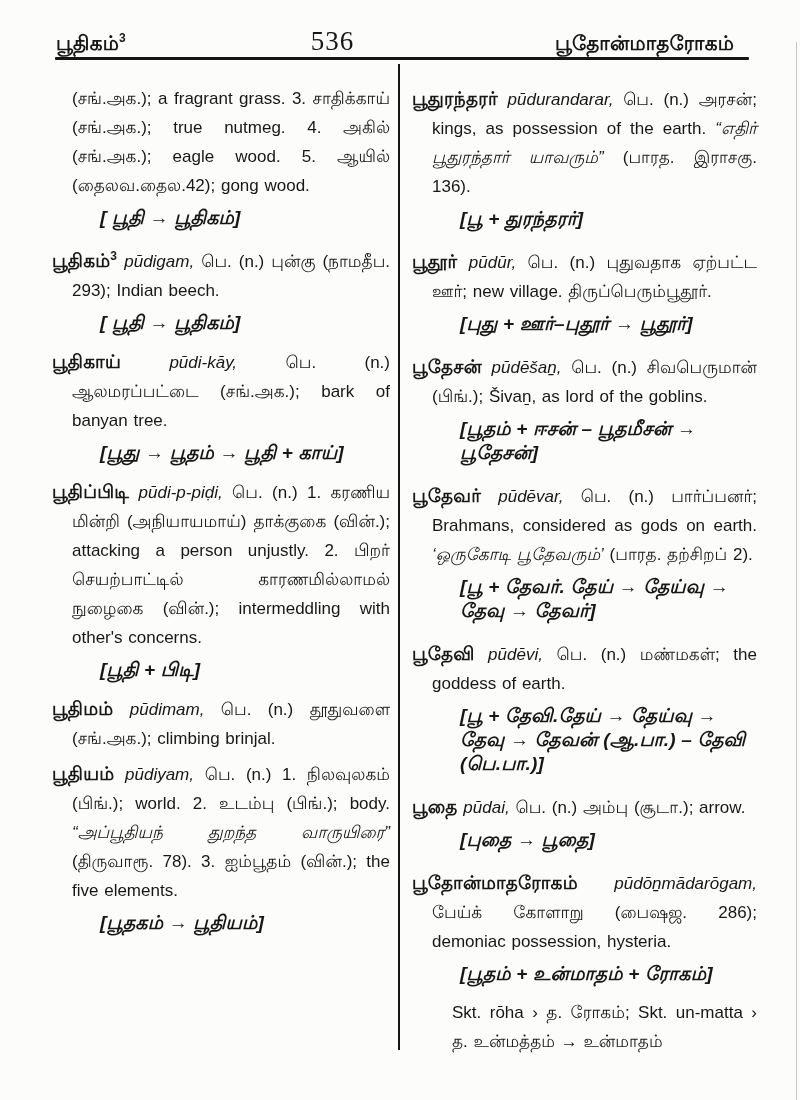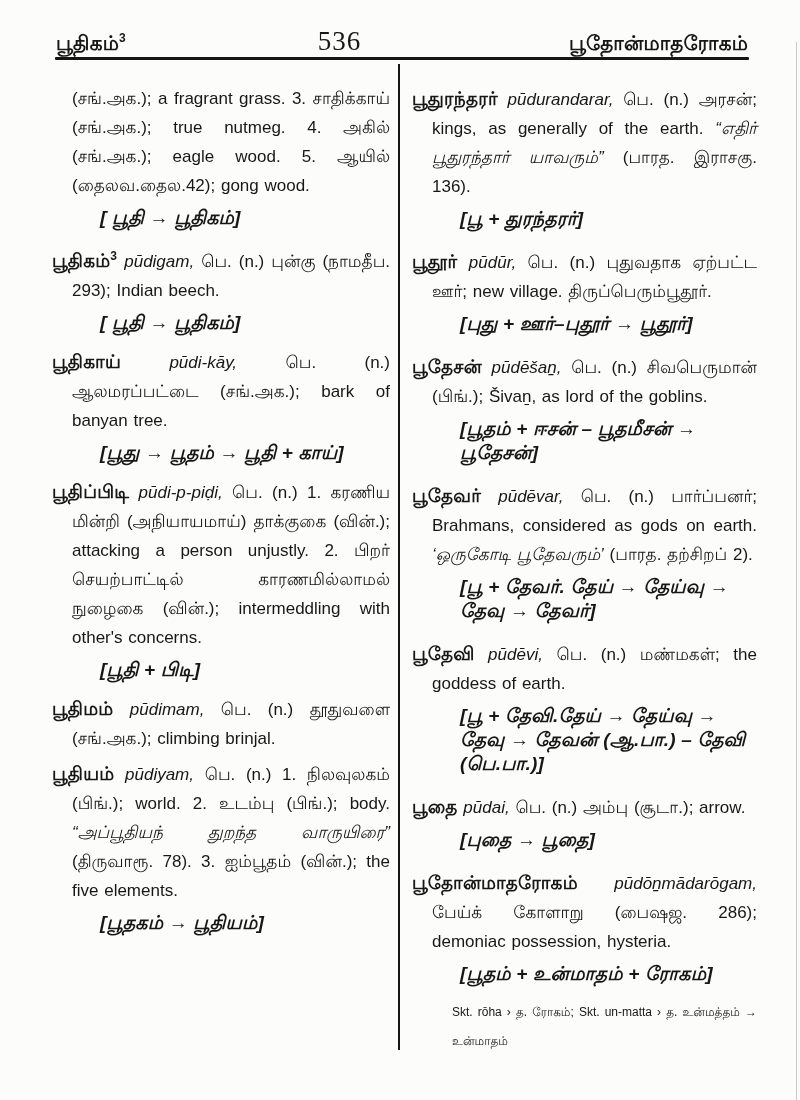--- a/index.html
+++ b/index.html
@@ -7,21 +7,21 @@
     width:800px;height:1100px;
     background:#fcfcfa;
     color:#171717;
     font-family:"Liberation Sans",sans-serif;
     position:relative;
     overflow:hidden;
   }
   .page{position:absolute;inset:0;}
   
   .header{
-    position:absolute;top:26px;left:56px;right:52px;
+    position:absolute;top:26px;left:56px;right:66px;
     display:flex;justify-content:space-between;align-items:baseline;text-align:right;
   }
   .header .guide{font-weight:bold;font-size:20px;letter-spacing:.2px;}
   .header .guide sup{font-size:12px;}
   .header .pagenum{
     font-family:"Liberation Serif",serif;
     font-size:27px;letter-spacing:1px;
     transform:translateX(-8px);
   }
   .header-rule{
@@ -56,21 +56,21 @@
   .tr{font-style:italic;}
   .q{font-style:italic;}
   .etym{
     margin:6px 0 12px 48px;
     font-size:19px;line-height:24px;
     font-style:italic;font-weight:600;
     letter-spacing:.2px;
   }
   .note{
     margin:6px 0 0 40px;
-    font-size:12px;line-height:29px;
+    font-size:17px;line-height:29px;
     text-align:justify;word-spacing:1px;
   }
 </style>
 </head>
 <body>
 
 <div class="page">
 
   <div class="header">
     <span class="guide"><span>பூதிகம்</span><sup>3</sup></span>
@@ -125,21 +125,21 @@
       <p class="etym">[பூதகம் → பூதியம்]</p>
     </div>
 
   </div>
 
   <div class="col col-right">
 
     <div class="entry">
       <p class="ebody"><span class="hw">பூதுரந்தரர்</span>
         <span class="tr">pūdurandarar,</span>
-        <span>பெ. (n.) அரசன்; kings, as generally of the earth.</span>
+        <span>பெ. (n.) அரசன்; kings, as possession of the earth.</span>
         <span class="q">“எதிர் பூதுரந்தார் யாவரும்”</span>
         <span>(பாரத. இராசகு. 136).</span></p>
       <p class="etym">[பூ + துரந்தரர்]</p>
     </div>
 
     <div class="entry">
       <p class="ebody"><span class="hw">பூதூர்</span>
         <span class="tr">pūdūr,</span>
         <span>பெ. (n.) புதுவதாக ஏற்பட்ட ஊர்; new village. திருப்பெரும்பூதூர்.</span></p>
       <p class="etym">[புது + ஊர்–புதூர் → பூதூர்]</p>

